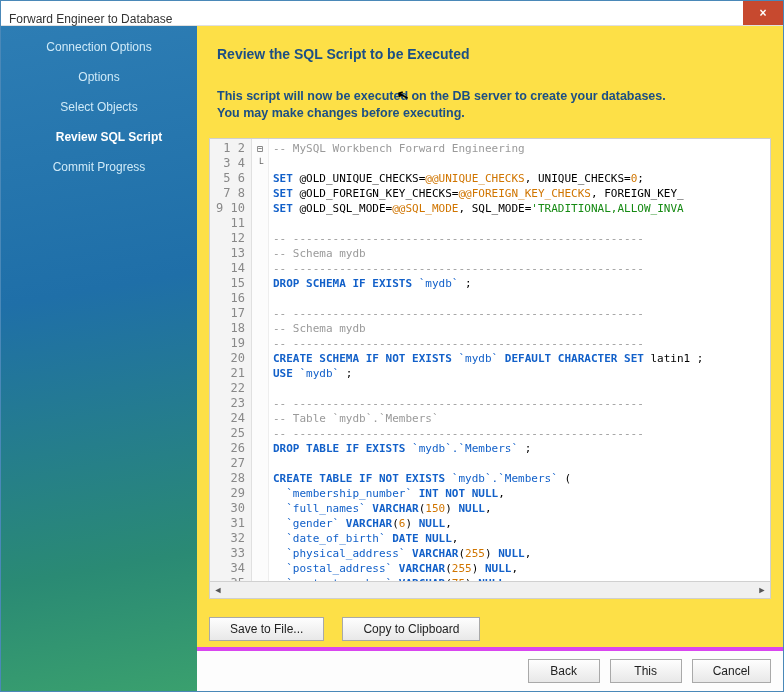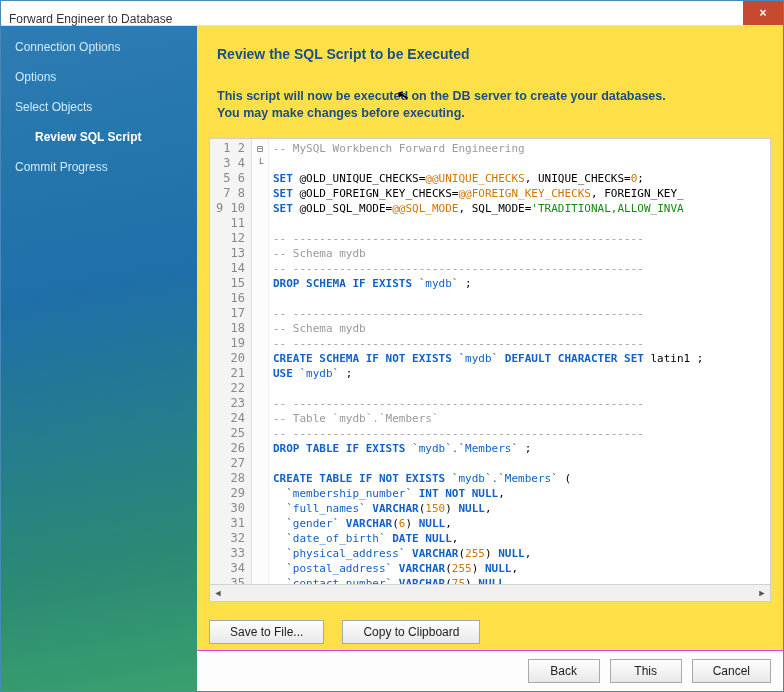--- a/index.html
+++ b/index.html
@@ -57,20 +57,21 @@
     background: linear-gradient(170deg, #2d7db4 0%, #1f6fa8 40%, #2a8a74 80%, #3aa06e 100%);
     display: flex;
     flex-direction: column;
     padding-top: 6px;
   }
   .sidebar-item {
     color: #cfeaf8;
     padding: 8px 14px;
     font-size: 12px;
     cursor: pointer;
+    text-align: center;
   }
   .sidebar-item.selected {
     color: #fff;
     font-weight: bold;
     padding-left: 34px;
   }
   .main {
     flex: 1;
     display: flex;
     flex-direction: column;
@@ -187,21 +188,21 @@
     background: linear-gradient(#fefefe, #e8e8e8);
     font-size: 12px;
     cursor: pointer;
     padding: 0 20px;
     display: inline-flex;
     align-items: center;
     justify-content: center;
     color: #222;
   }
   .footer {
-    border-top: 1px solid #d946ef;
+    border-top: 4px solid #d946ef;
     padding: 8px 12px;
     display: flex;
     justify-content: flex-end;
     gap: 10px;
     background: #fdfdfd;
   }
   .footer .btn { min-width: 72px; }
 </style>
 </head>
 <body>

